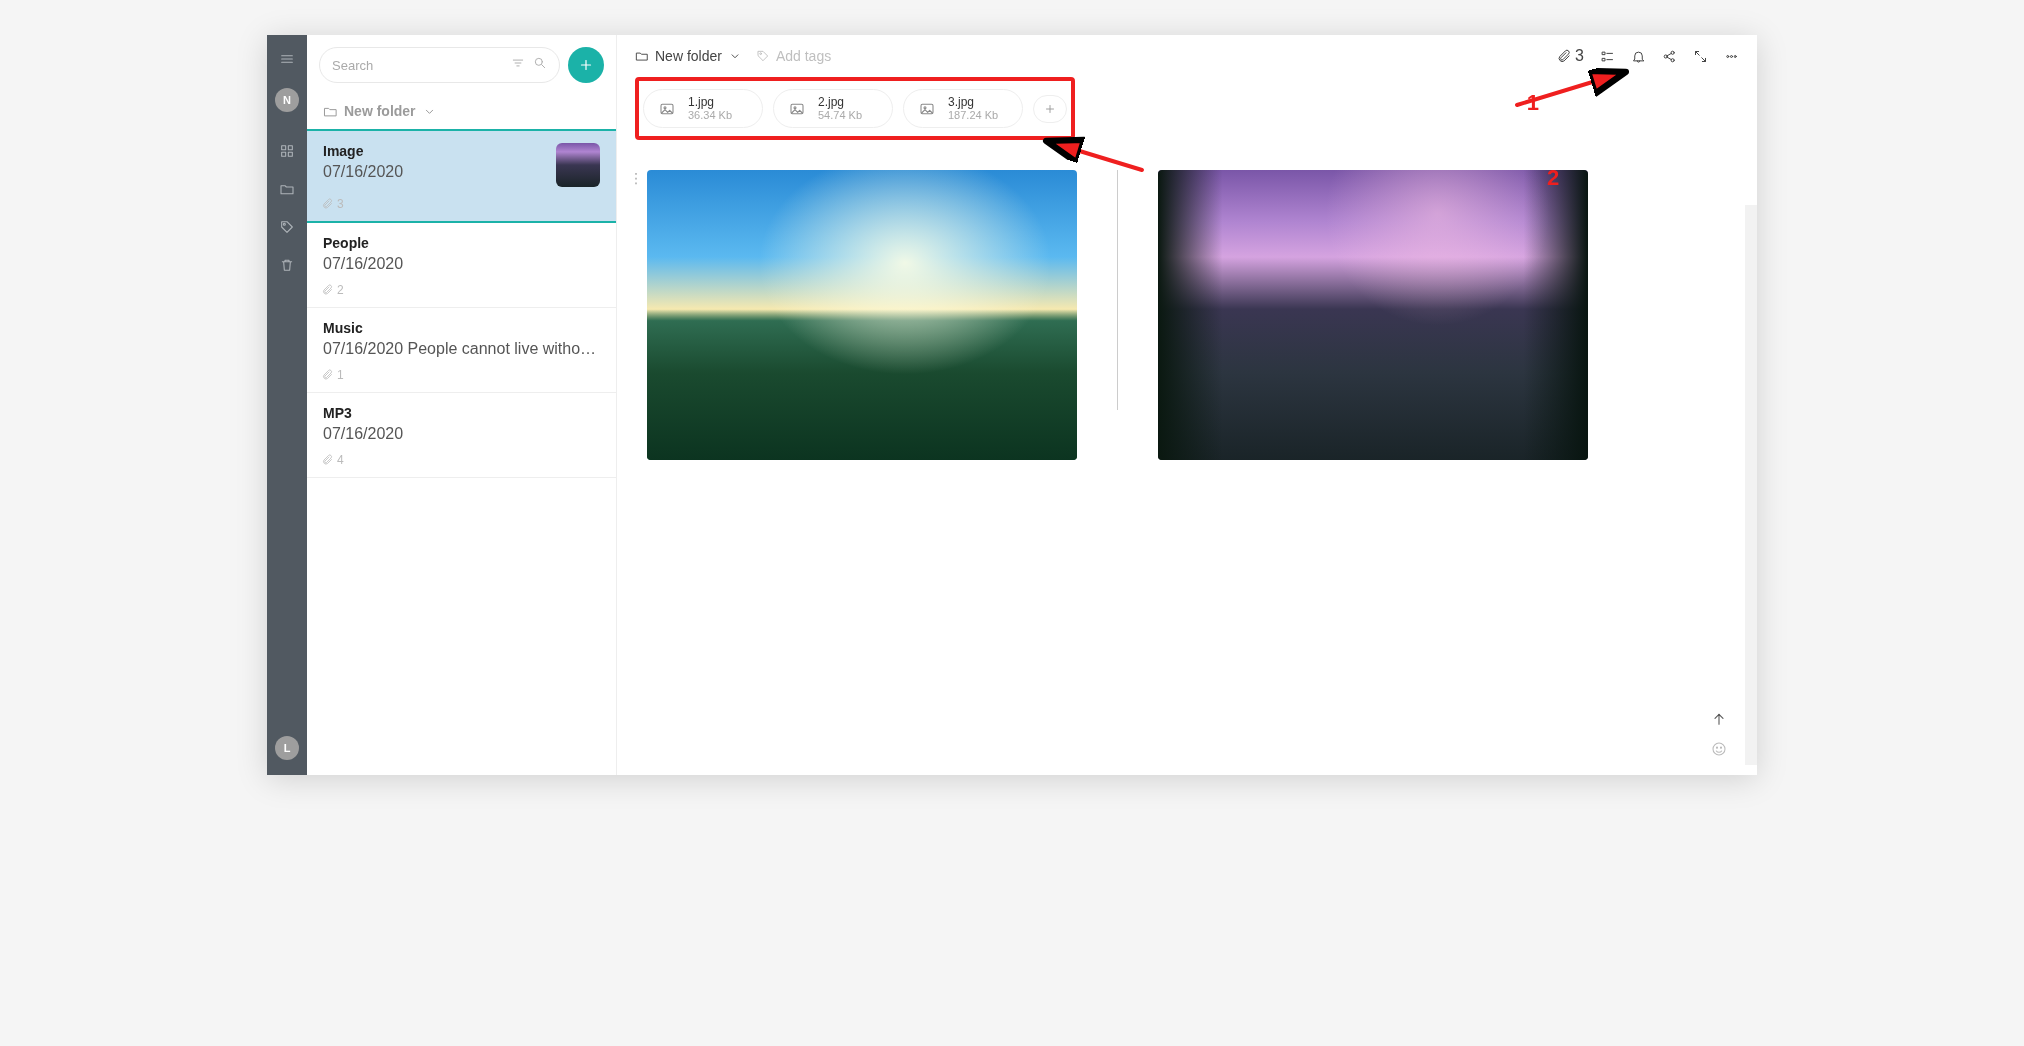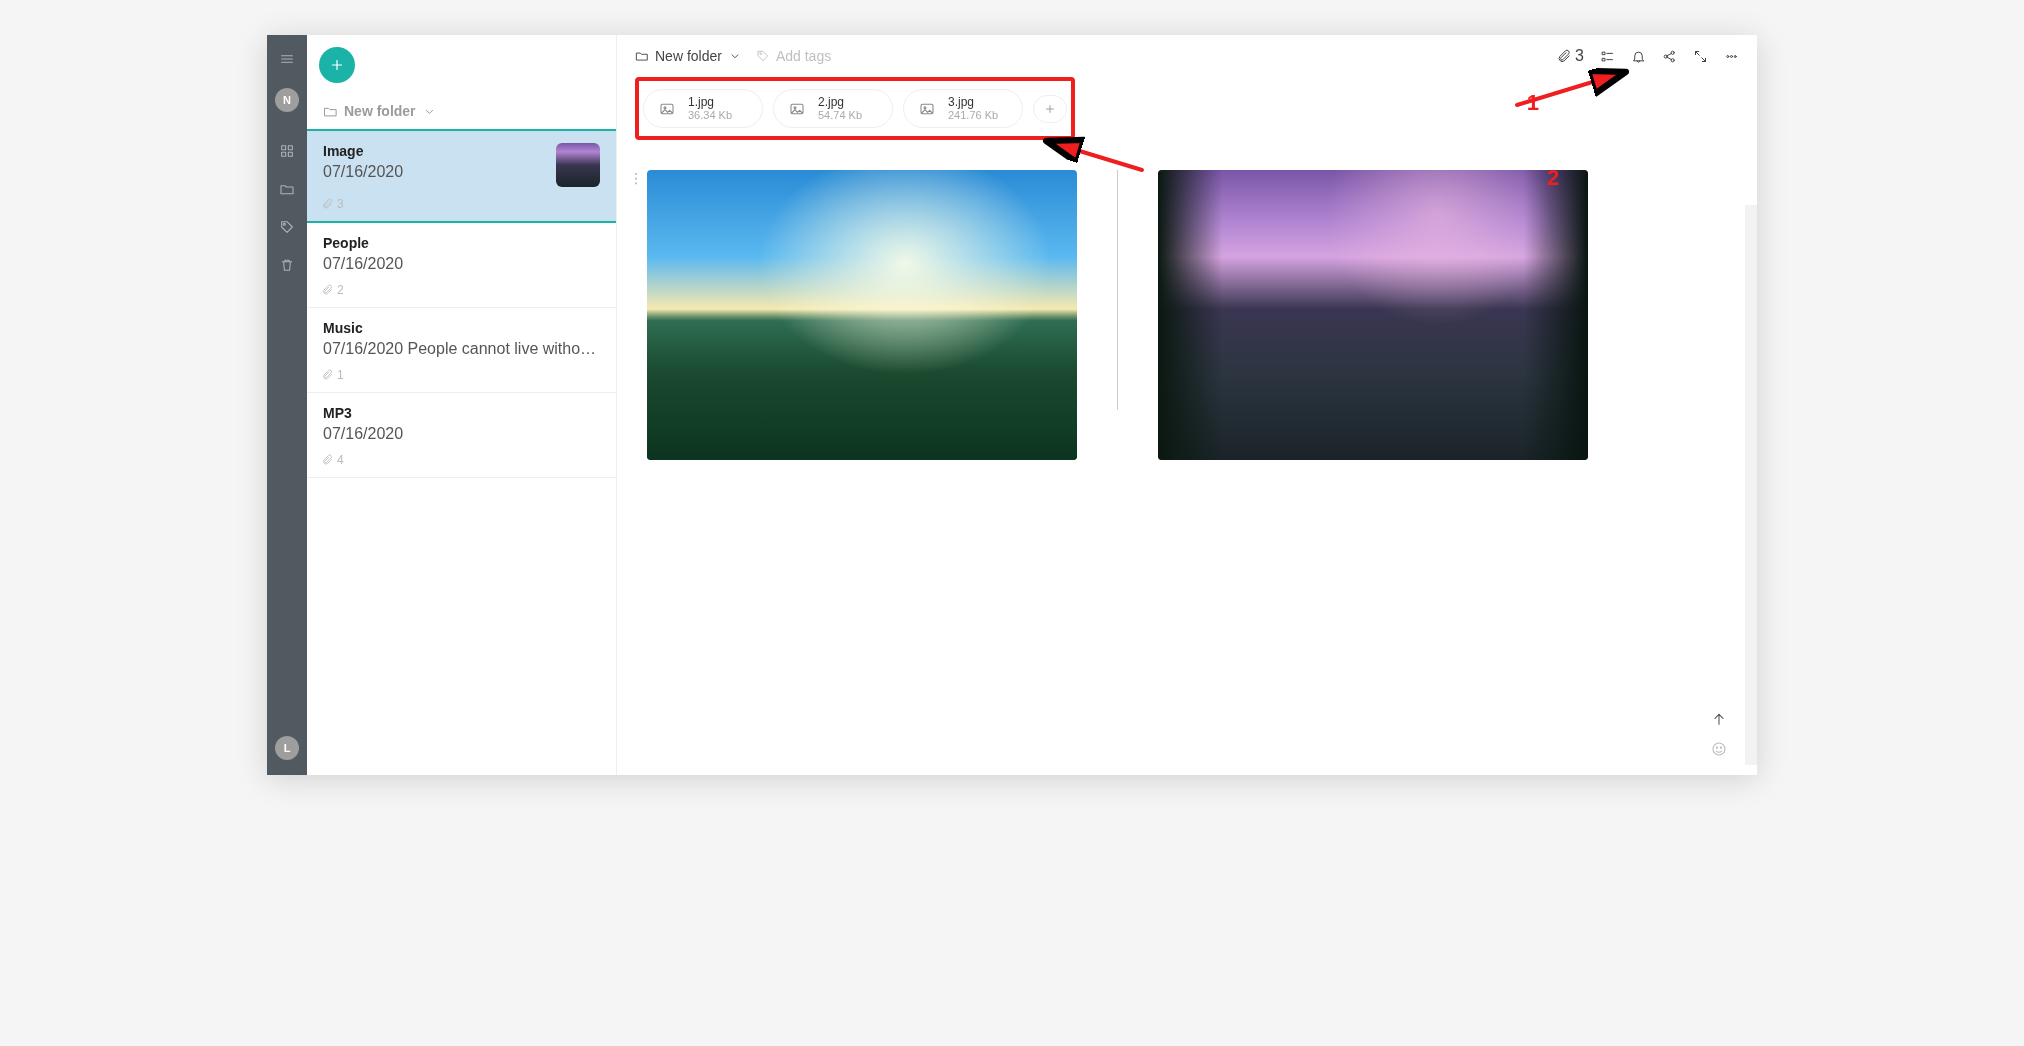--- a/index.html
+++ b/index.html
@@ -136,20 +136,34 @@
         <svg viewBox="0 0 24 24">
           <path d="M5 7h14M9 7V5h6v2M7 7l1 13h8l1-13"></path>
         </svg>
       </div>
     <div class="rail-spacer"></div>
     <div class="rail-avatar rail-avatar-bottom">L</div>
   </div>
 
   <div class="panel">
     <div class="panel-top">
+      <div class="search-box">
+        <input type="text" placeholder="Search" style="">
+        <div class="actions">
+          <span><svg width="14" height="14" viewBox="0 0 24 24">
+                <line x1="4" y1="7" x2="20" y2="7"></line>
+                <line x1="7" y1="12" x2="17" y2="12"></line>
+                <line x1="10" y1="17" x2="14" y2="17"></line>
+              </svg></span>
+          <span><svg width="14" height="14" viewBox="0 0 24 24">
+                <circle cx="10" cy="10" r="6"></circle>
+                <line x1="15" y1="15" x2="20" y2="20"></line>
+              </svg></span>
+        </div>
+      </div>
       <div class="add-btn">
           <svg width="18" height="18" viewBox="0 0 24 24" stroke="#fff" stroke-width="2.2">
             <line x1="12" y1="6" x2="12" y2="18"></line>
             <line x1="6" y1="12" x2="18" y2="12"></line>
           </svg>
         </div>
     </div>
 
     <div class="folder-header">
       <svg viewBox="0 0 24 24">
@@ -308,21 +322,21 @@
         <div class="attach-chip">
           <div class="ic">
               <svg width="16" height="16" viewBox="0 0 24 24">
                 <rect x="3" y="5" width="18" height="14" rx="2"></rect>
                 <circle cx="9" cy="10" r="1.5"></circle>
                 <path d="M4 18l5-5 4 4 3-3 4 4"></path>
               </svg>
             </div>
           <div class="txt">
               <span class="nm">3.jpg</span>
-              <span class="sz">241.76 Kb</span>
+              <span class="sz">187.24 Kb</span>
             </div>
         </div>
         <div class="attach-chip plus">
           <svg width="14" height="14" viewBox="0 0 24 24">
               <line x1="12" y1="6" x2="12" y2="18"></line>
               <line x1="6" y1="12" x2="18" y2="12"></line>
             </svg>
         </div>
       </div>
     </div>

